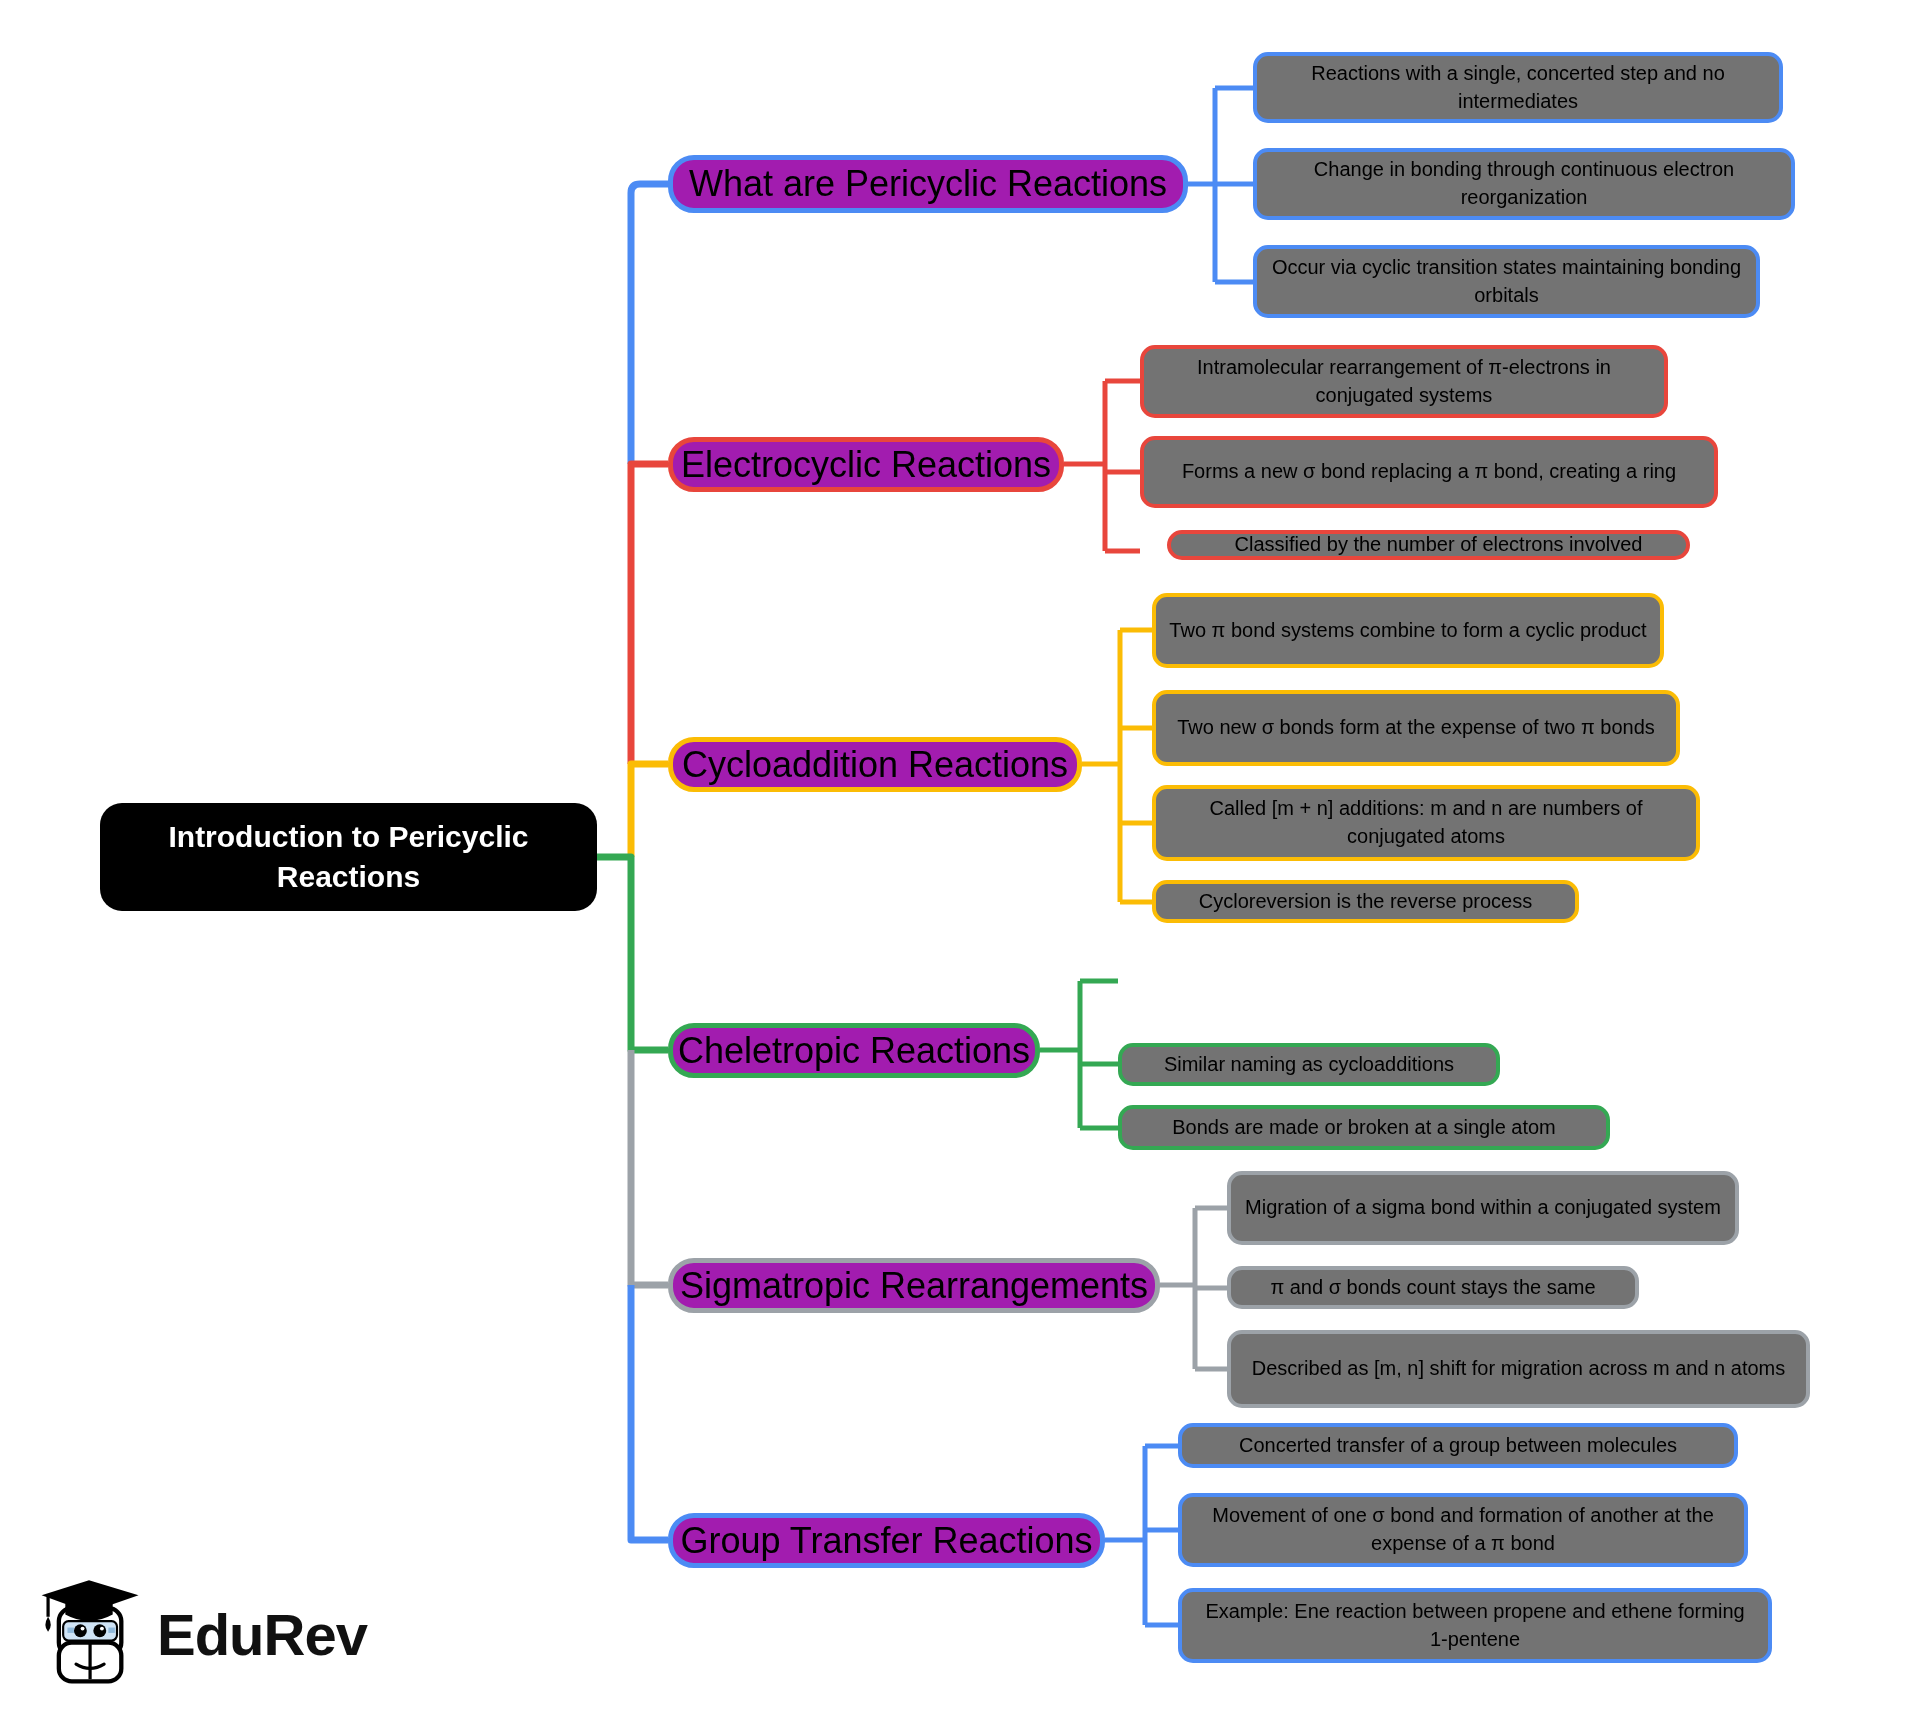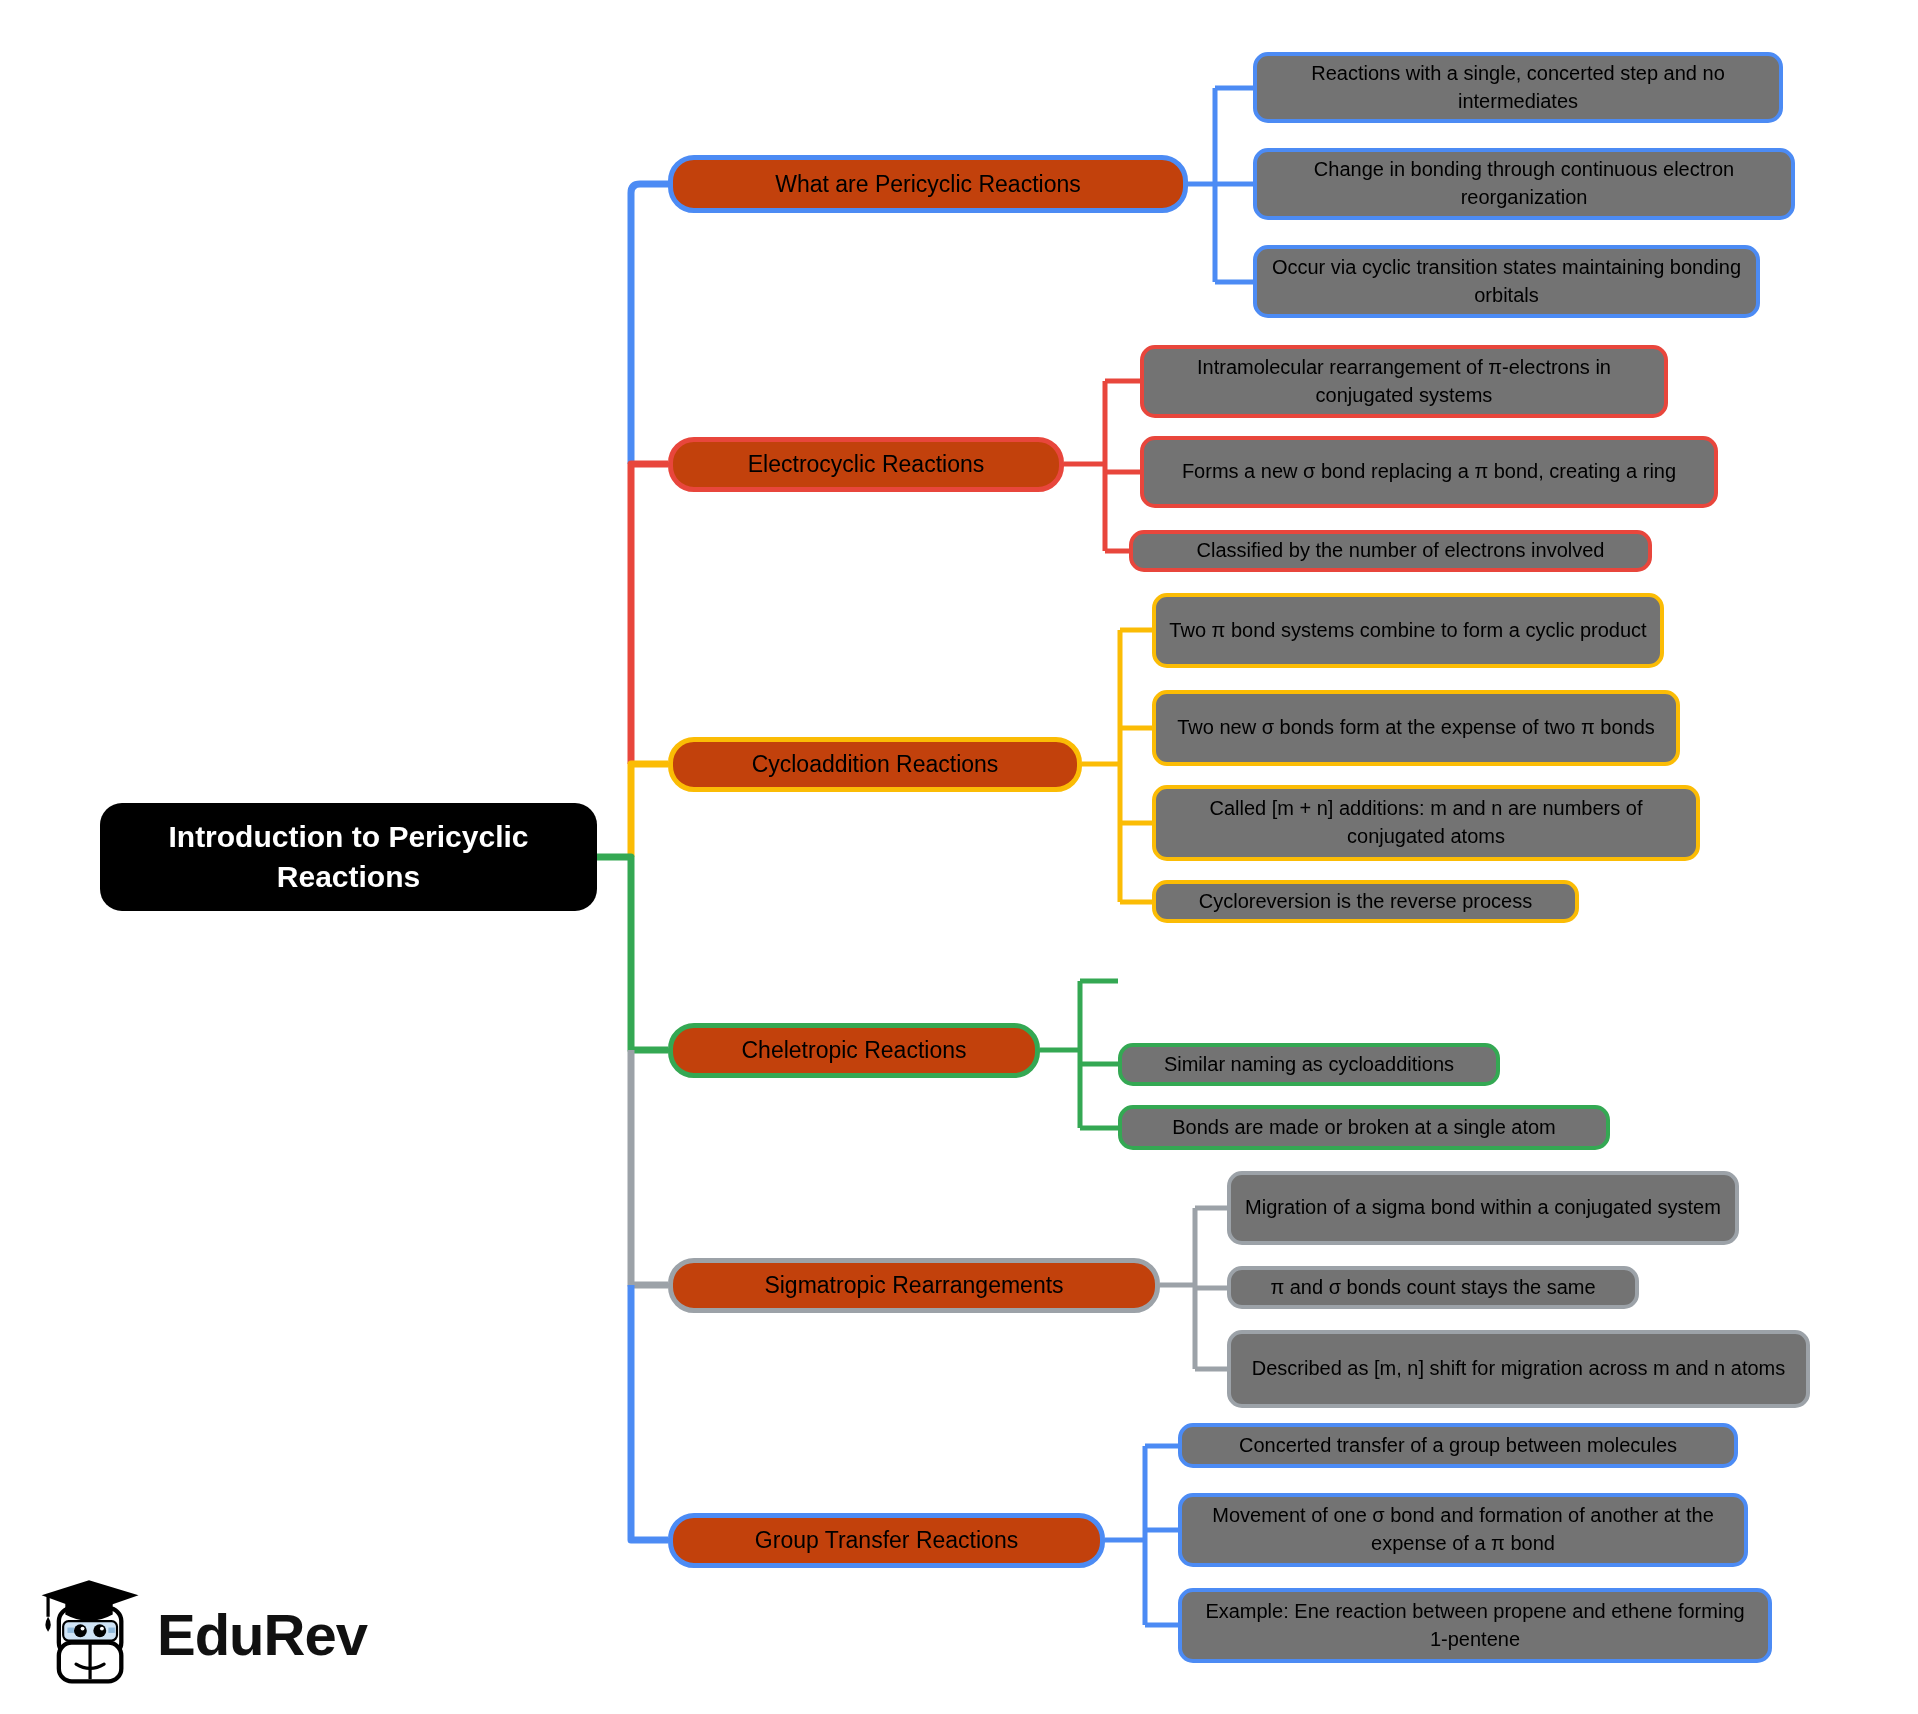--- a/index.html
+++ b/index.html
@@ -17,22 +17,22 @@
 
   .node{
     position:absolute;display:flex;align-items:center;justify-content:center;
     text-align:center;background:#fff;box-sizing:border-box;
   }
   .root{
     background:#000;color:#fff;font-weight:bold;font-size:30px;line-height:1.33;
     border-radius:22px;padding:10px 28px;
   }
   .branch{
-    font-size:23px;border:5px solid;border-radius:26px;padding:2px 18px;
-    white-space:nowrap;background:#c2410c;
+    font-size:36px;border:5px solid;border-radius:26px;padding:2px 18px;
+    white-space:nowrap;background:#a21caf;
   }
   .child{
     font-size:20px;line-height:1.38;border:4px solid;border-radius:15px;
     padding:4px 12px;background:#737373;
   }
   .c-blue{border-color:#4C8BF4}.c-red{border-color:#E8463C}.c-yellow{border-color:#FBBC05}
   .c-green{border-color:#34A853}.c-gray{border-color:#9CA2A8}
 
   .logo{position:absolute;left:35px;top:1578px;display:flex;align-items:center;gap:14px;}
   .logo-text{font-size:58px;font-weight:bold;color:#111;letter-spacing:-1px;}
@@ -72,21 +72,21 @@
   <div class="node branch c-green" style="left:668px;top:1023px;width:372px;height:55px;">Cheletropic Reactions</div>
   <div class="node branch c-gray" style="left:668px;top:1258px;width:492px;height:55px;">Sigmatropic Rearrangements</div>
   <div class="node branch c-blue" style="left:668px;top:1513px;width:437px;height:55px;">Group Transfer Reactions</div>
 
   <div class="node child c-blue" style="left:1253px;top:52px;width:530px;height:71px;">Reactions with a single, concerted step and no intermediates</div>
   <div class="node child c-blue" style="left:1253px;top:148px;width:542px;height:72px;">Change in bonding through continuous electron reorganization</div>
   <div class="node child c-blue" style="left:1253px;top:245px;width:507px;height:73px;">Occur via cyclic transition states maintaining bonding orbitals</div>
 
   <div class="node child c-red" style="left:1140px;top:345px;width:528px;height:73px;">Intramolecular rearrangement of π-electrons in conjugated systems</div>
   <div class="node child c-red" style="left:1140px;top:436px;width:578px;height:72px;">Forms a new σ bond replacing a π bond, creating a ring</div>
-  <div class="node child c-red" style="left:1129px;top:530px;width:523px;height:42px;padding-left:32px;">Classified by the number of electrons involved</div>
+  <div class="node child c-red" style="left:1167px;top:530px;width:523px;height:30px;padding-left:32px;">Classified by the number of electrons involved</div>
 
   <div class="node child c-yellow" style="left:1152px;top:593px;width:512px;height:75px;">Two π bond systems combine to form a cyclic product</div>
   <div class="node child c-yellow" style="left:1152px;top:690px;width:528px;height:76px;">Two new σ bonds form at the expense of two π bonds</div>
   <div class="node child c-yellow" style="left:1152px;top:785px;width:548px;height:76px;">Called [m + n] additions: m and n are numbers of conjugated atoms</div>
   <div class="node child c-yellow" style="left:1152px;top:880px;width:427px;height:43px;">Cycloreversion is the reverse process</div>
 
   <div class="node child c-green" style="left:1118px;top:1043px;width:382px;height:43px;">Similar naming as cycloadditions</div>
   <div class="node child c-green" style="left:1118px;top:1105px;width:492px;height:45px;">Bonds are made or broken at a single atom</div>
 
   <div class="node child c-gray" style="left:1227px;top:1171px;width:512px;height:74px;">Migration of a sigma bond within a conjugated system</div>

